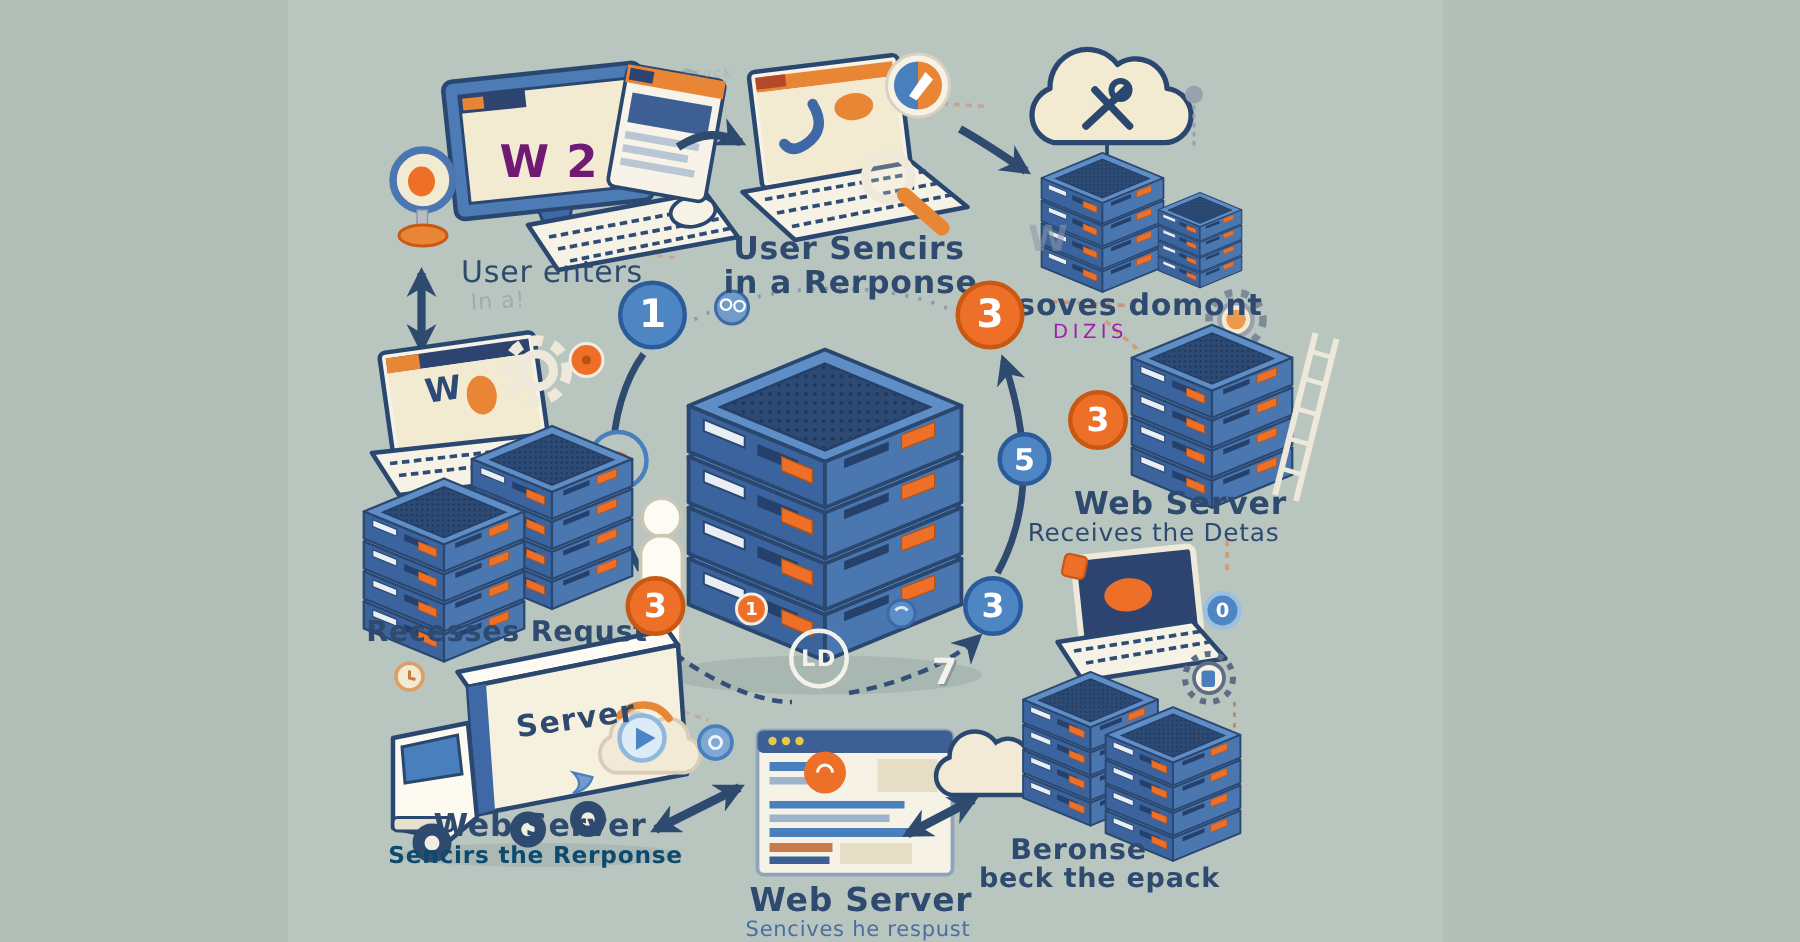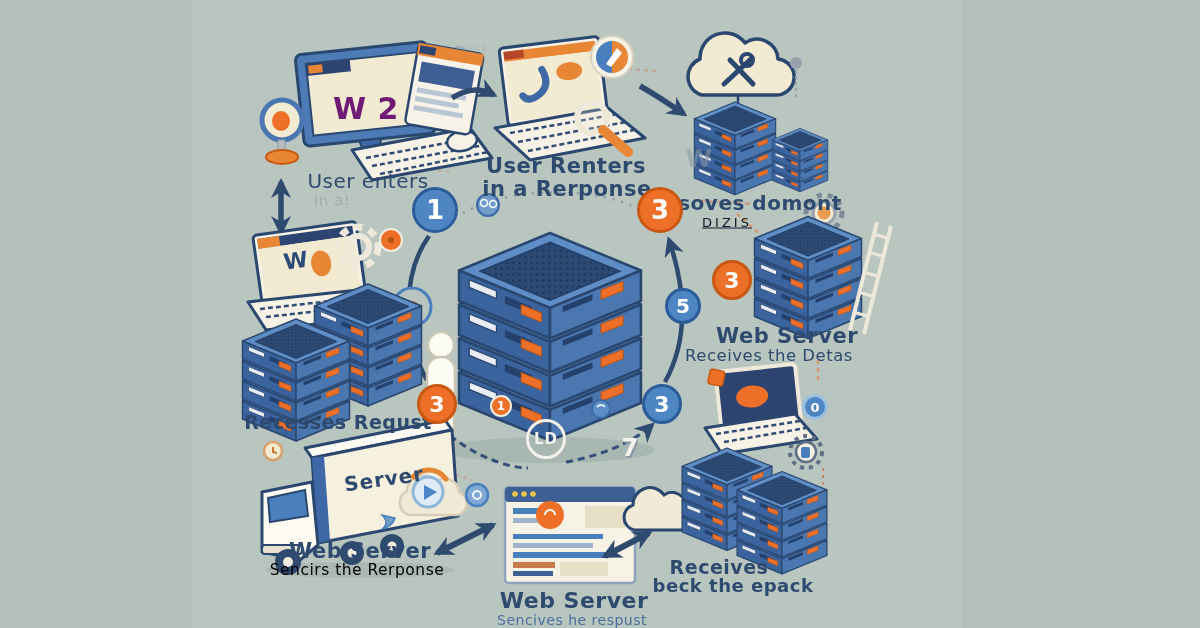--- a/index.html
+++ b/index.html
@@ -256,41 +256,41 @@
       <path d="M634,530 a13,13 0 0 1 -1,-25 a17,17 0 0 1 31,-10 a14,14 0 0 1 22,12 a11,11 0 0 1 -3,23 z" fill="#f2e9d6" stroke="#2a476f" stroke-width="3"></path>
       <use href="#stack4" transform="translate(496,358.5) scale(0.42)"></use>
       <use href="#stack4" transform="translate(551,382) scale(0.42)"></use>
     </g>
   </svg>
 
   <div class="lbl" style="left:366px;top:93px;font-size:30px;font-weight:800;color:#701a75;margin-top:16px;">W 2</div>
   <div class="lbl" style="left:368px;top:181px;font-size:20px;font-weight:400;">User enters</div>
   <div class="lbl ghost rot-m3" style="left:332px;top:201px;font-size:15px;">In a!</div>
 
-  <div class="lbl" style="left:566px;top:166px;font-size:21px;font-weight:600;">User Renters</div>
+  <div class="lbl" style="left:566px;top:166px;font-size:21px;font-weight:600;">User Sencirs</div>
   <div class="lbl" style="left:567px;top:189px;font-size:21px;font-weight:600;">in a Rerponse</div>
 
   <div class="lbl" style="left:745px;top:203px;font-size:20px;font-weight:600;">Resoves domont</div>
-  <div class="lbl" style="left:727px;top:222px;font-size:13px;letter-spacing:3px;color:#0f172a;text-decoration:underline;">DIZIS</div>
+  <div class="lbl" style="left:727px;top:222px;font-size:13px;letter-spacing:3px;color:#a21caf;">DIZIS</div>
   <div class="lbl ghost" style="left:699px;top:159px;font-size:24px;font-weight:700;">W</div>
 
   <div class="lbl" style="left:787px;top:336px;font-size:21px;font-weight:700;">Web Server</div>
   <div class="lbl" style="left:769px;top:356px;font-size:16.5px;">Receives the Detas</div>
 
   <div class="lbl" style="left:338px;top:422px;font-size:19px;font-weight:600;">Recesses Requst</div>
   <div class="lbl rot-m8" style="left:296px;top:261px;font-size:22px;font-weight:800;color:#2c4a77;">W</div>
 
   <div class="lbl rot-m8" style="left:384px;top:479px;font-size:20px;font-weight:700;letter-spacing:1px;">Server</div>
   <div class="lbl" style="left:360px;top:551px;font-size:21px;font-weight:700;">Web Server</div>
-  <div class="lbl" style="left:357px;top:571px;font-size:15.5px;color:#000000;">Sencirs the Rerponse</div>
+  <div class="lbl" style="left:357px;top:571px;font-size:15.5px;color:#0c4a6e;font-weight:bold;">Sencirs the Rerponse</div>
 
   <div class="lbl" style="left:574px;top:601px;font-size:22px;font-weight:700;">Web Server</div>
   <div class="lbl" style="left:572px;top:620px;font-size:14px;color:#4a6e9e;">Sencives he respust</div>
 
-  <div class="lbl" style="left:719px;top:567px;font-size:19px;font-weight:600;">Receives</div>
+  <div class="lbl" style="left:719px;top:567px;font-size:19px;font-weight:600;">Beronse</div>
   <div class="lbl" style="left:733px;top:586px;font-size:18px;font-weight:600;">beck the epack</div>
 
   <div class="lbl ghost" style="left:472px;top:49px;font-size:8px;letter-spacing:2px;opacity:.35;">Rouck</div>
 
   <div class="badge blue" style="left:435px;top:210px;width:46px;height:46px;font-size:26px;">1</div>
   <div class="badge orange" style="left:660px;top:210px;width:46px;height:46px;font-size:26px;">3</div>
   <div class="badge blue" style="left:683px;top:306px;width:36px;height:36px;font-size:20px;">5</div>
   <div class="badge blue" style="left:662px;top:404px;width:40px;height:40px;font-size:22px;">3</div>
   <div class="badge orange" style="left:437px;top:404px;width:40px;height:40px;font-size:22px;">3</div>
   <div class="badge orange" style="left:732px;top:280px;width:40px;height:40px;font-size:22px;">3</div>

